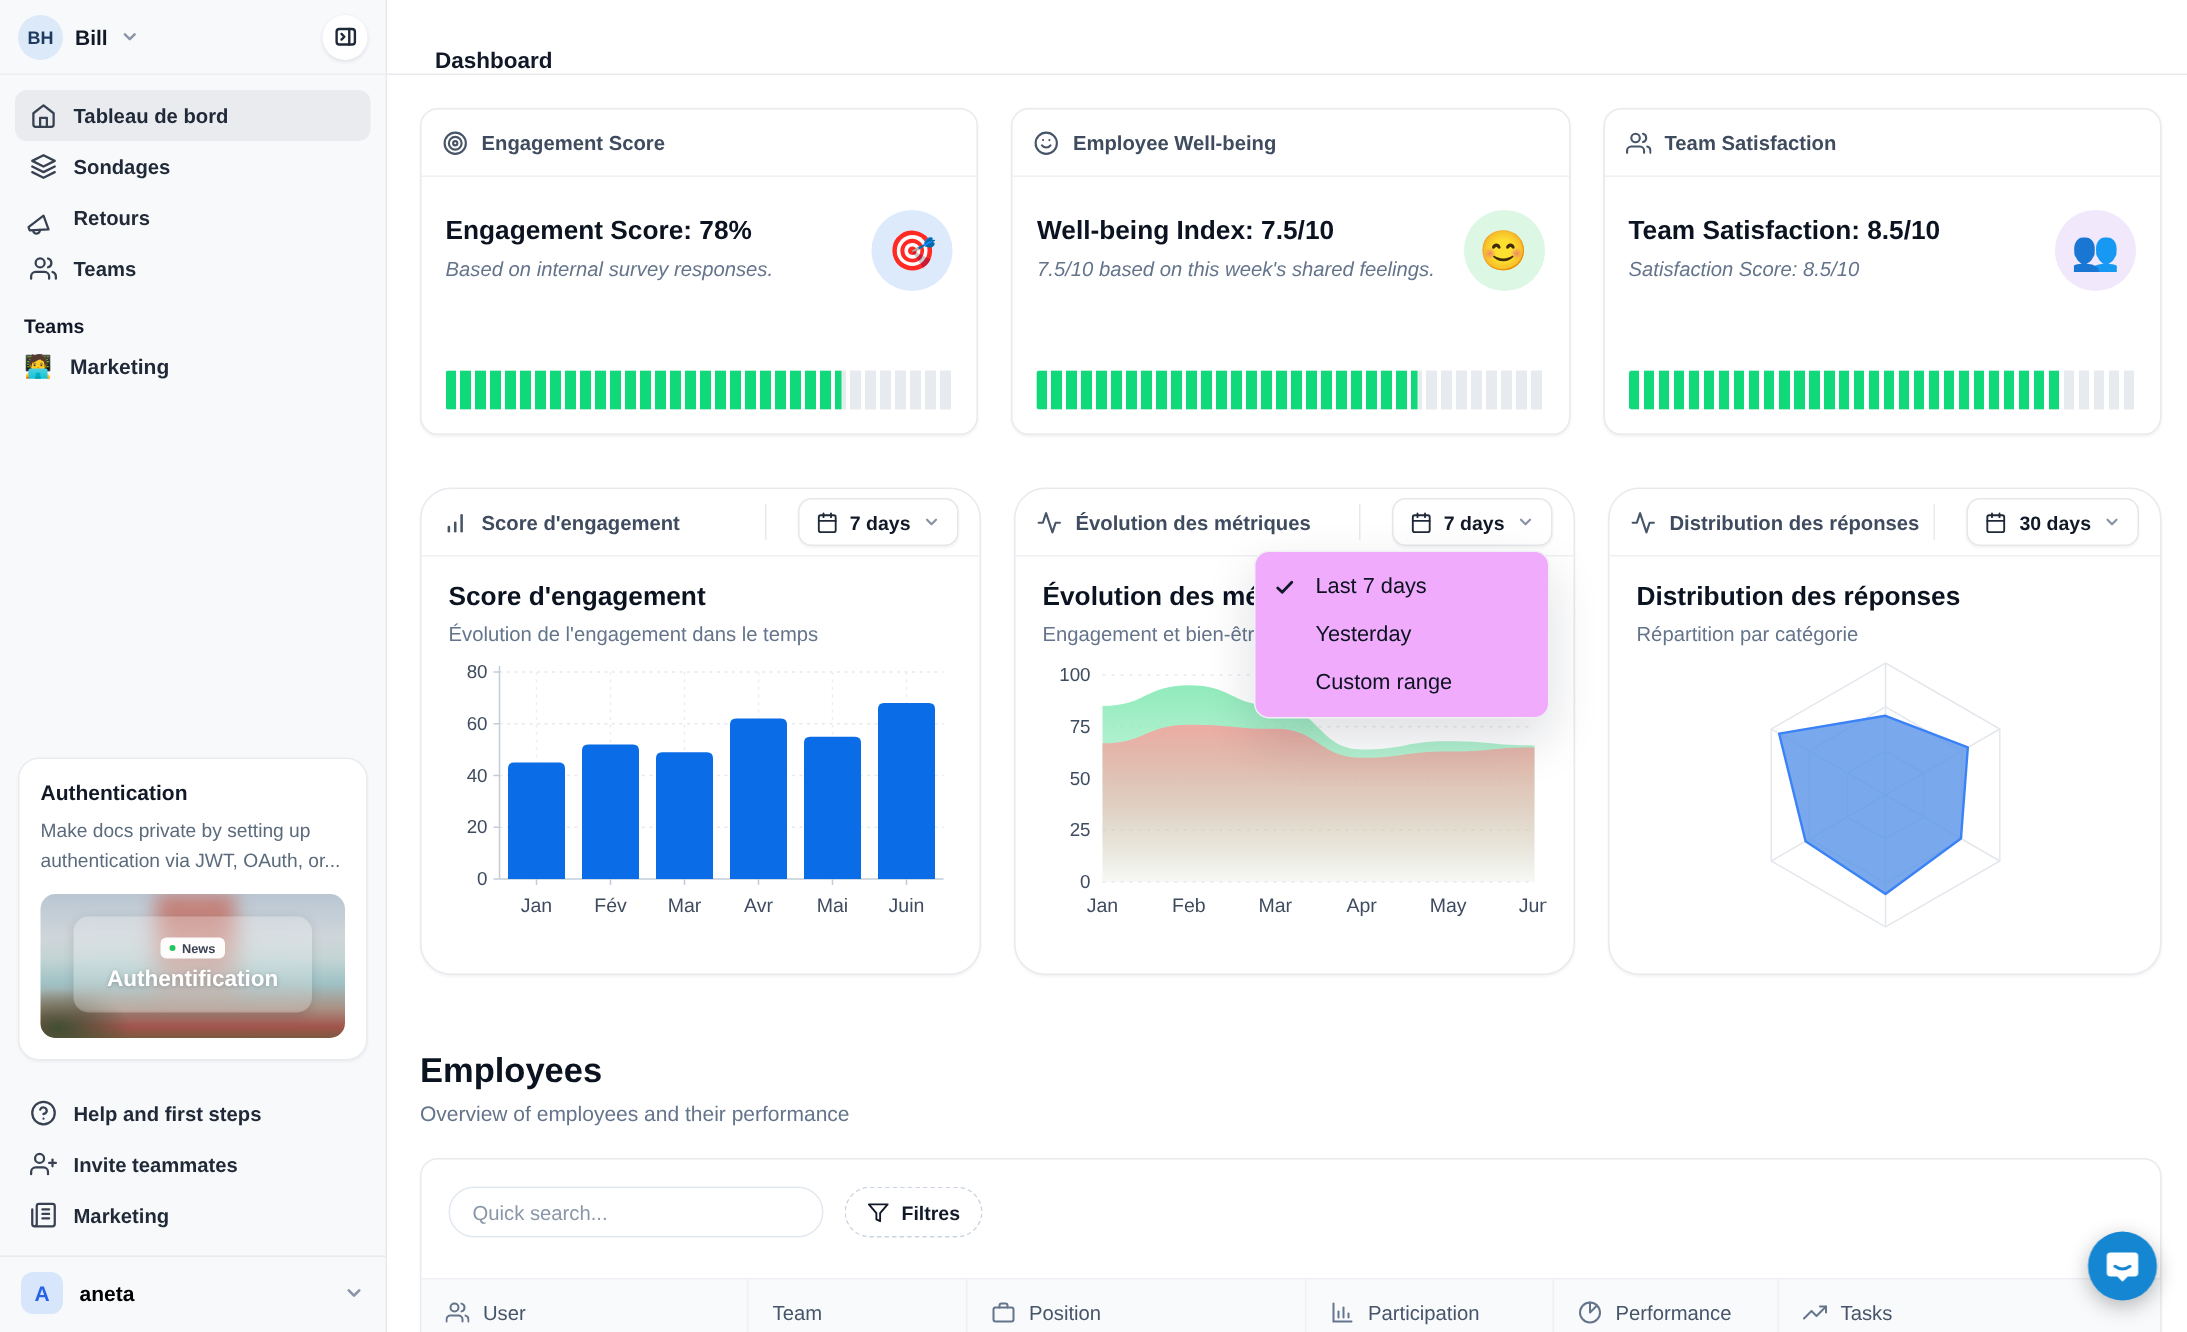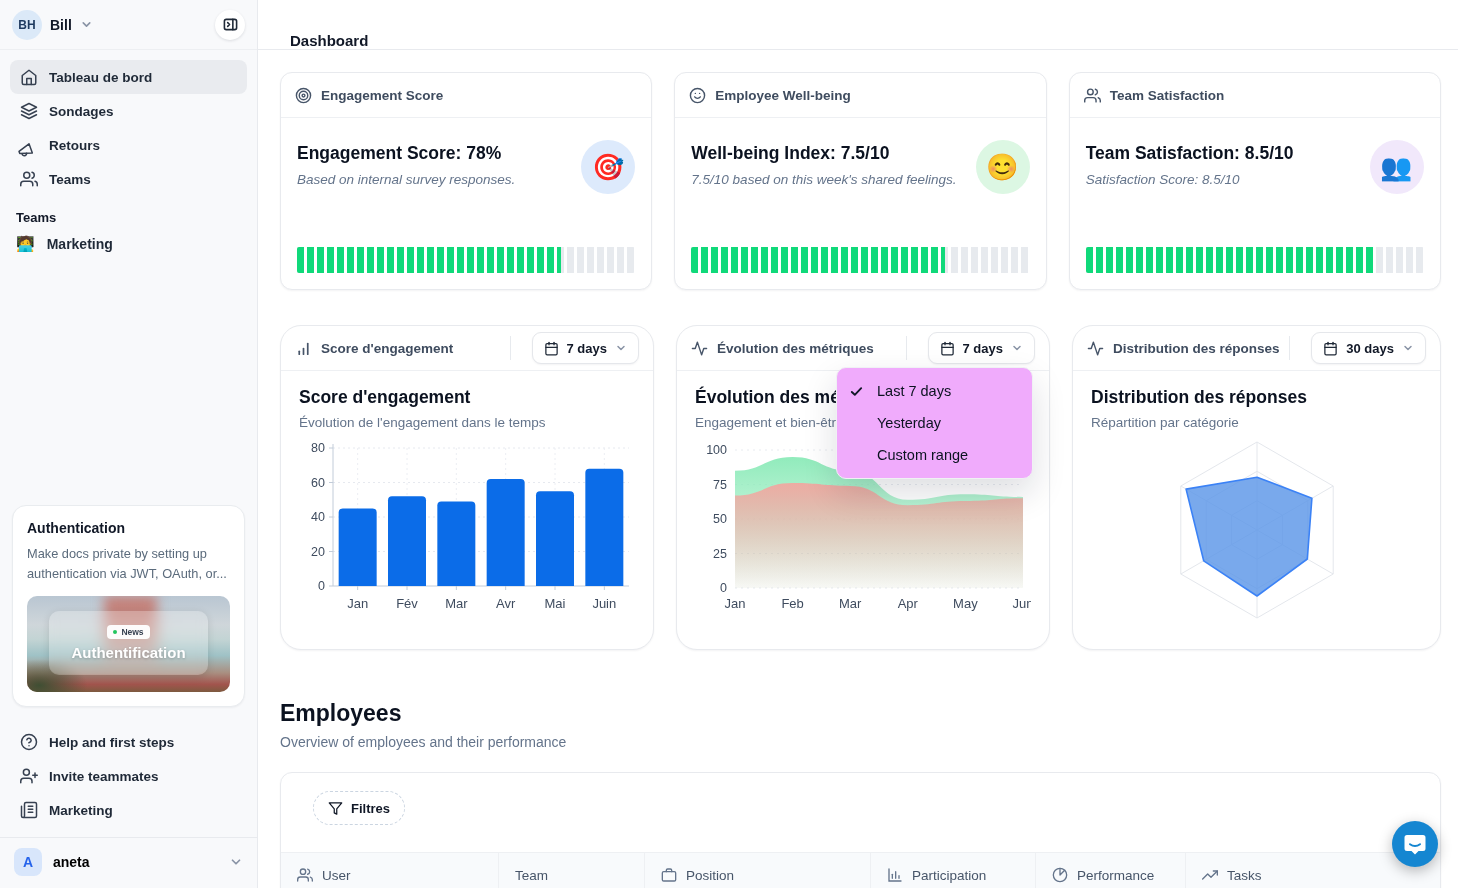--- a/index.html
+++ b/index.html
@@ -520,20 +520,21 @@
             </div>
         </div>
       </section>
     </div>
 
     <h2 class="emp-title">Employees</h2>
     <div class="emp-sub">Overview of employees and their performance</div>
 
     <div class="emp-panel">
       <div class="emp-toolbar">
+        <input class="search-input" placeholder="Quick search..." style="">
         <button class="filter-btn">
           <span class="ic">
             <svg width="15" height="15" viewBox="0 0 24 24" fill="none" stroke="currentColor" stroke-width="2" stroke-linecap="round" stroke-linejoin="round">
                 <polygon points="22 3 2 3 10 12.5 10 19 14 21 14 12.5 22 3"></polygon>
               </svg>
           </span>
           <span>Filtres</span>
         </button>
       </div>
 

